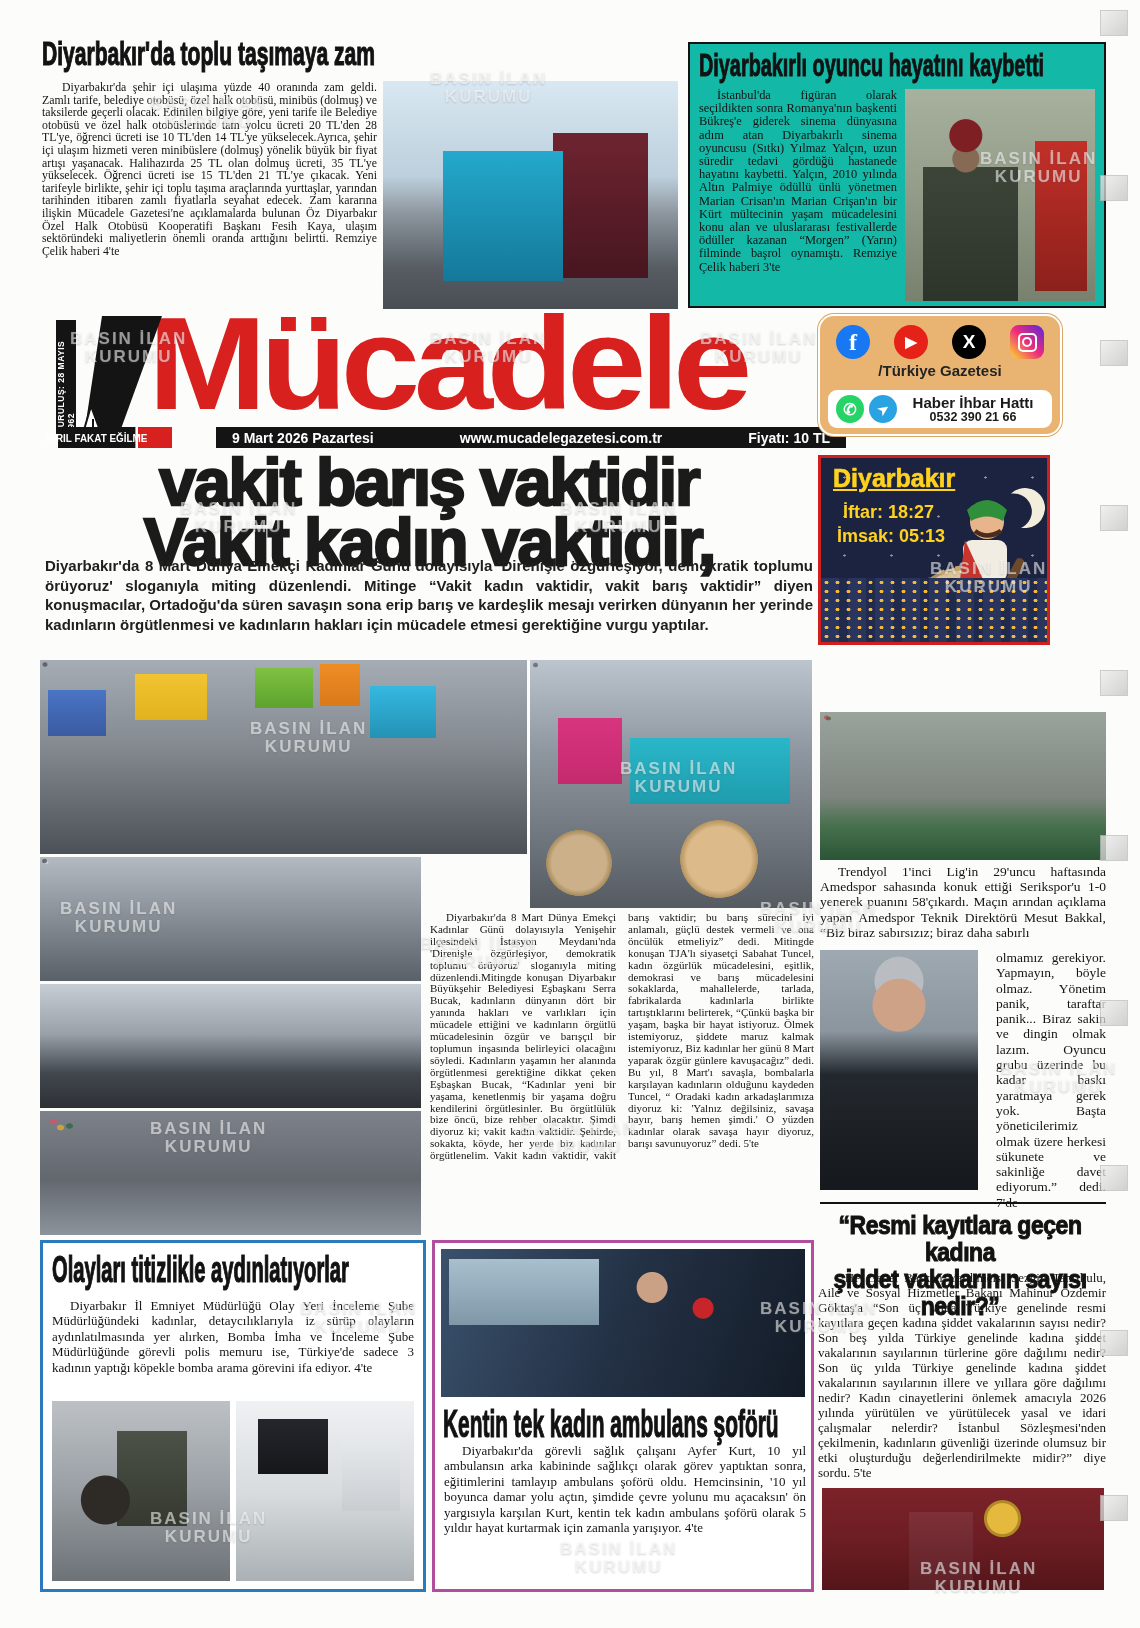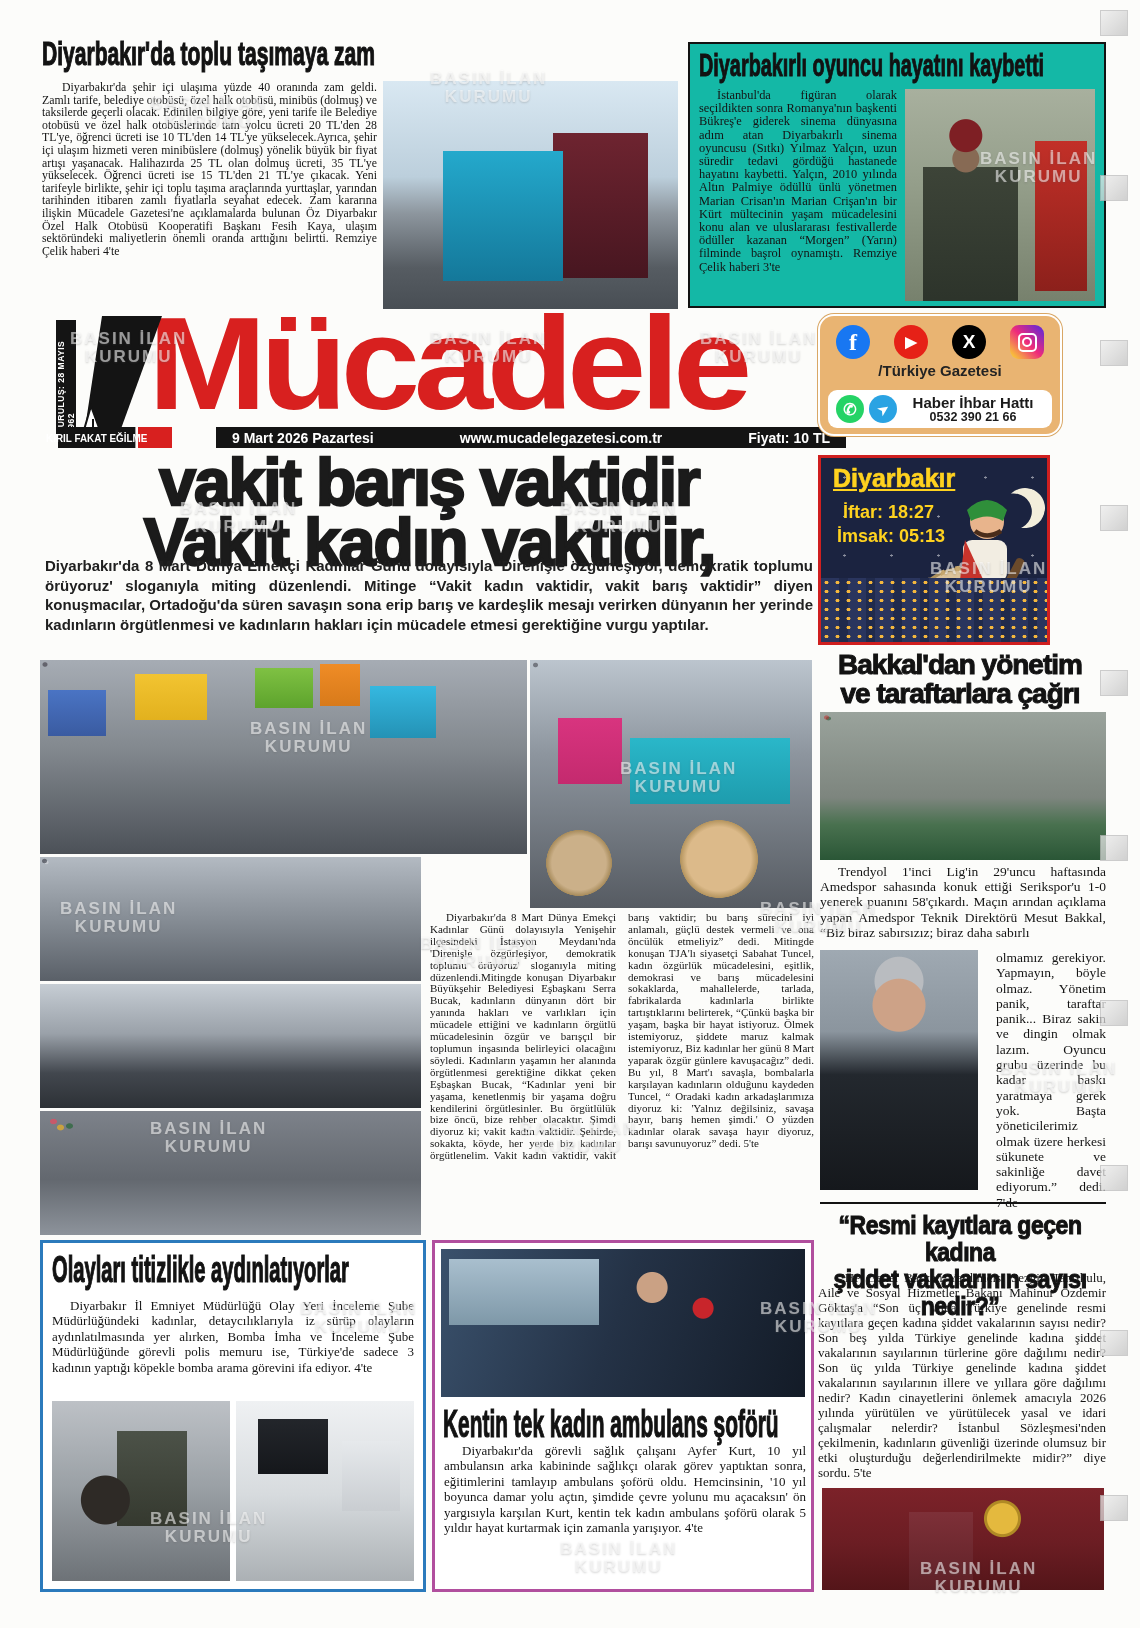--- a/index.html
+++ b/index.html
@@ -308,24 +308,20 @@
         <path d="M70 58 l22 48 l-28 0 z" fill="#c8332b"></path>
         <rect x="112" y="74" width="9" height="44" rx="4" fill="#6b4a2b" transform="rotate(28 116 96)"></rect>
       </svg>
     </div>
     <div class="ram-city"></div>
     <div class="ram-title">Diyarbakır</div>
     <div class="ram-iftar">İftar: 18:27</div>
     <div class="ram-imsak">İmsak: 05:13</div>
   </div>
 
-  <h2 class="abs hl bakkal-hl">
-    <div>Bakkal'dan yönetim</div>
-    <div>ve taraftarlara çağrı</div>
-  </h2>
   <div class="abs ph ph-stadium"></div>
   <p class="abs bakkal-p1">Trendyol 1'inci Lig'in 29'uncu haftasında Amedspor sahasında konuk ettiği Serikspor'u 1-0 yenerek puanını 58'çıkardı. Maçın arından açıklama yapan Amedspor Teknik Direktörü Mesut Bakkal, “Biz biraz sabırsızız; biraz daha sabırlı</p>
   <div class="abs bakkal-row">
     <div class="ph ph-coach"></div>
     <p class="bakkal-p2">olmamız gerekiyor. Yapmayın, böyle olmaz. Yönetim panik, taraftar panik... Biraz sakin ve dingin olmak lazım. Oyuncu grubu üzerinde bu kadar baskı yaratmaya gerek yok. Başta yöneticilerimiz olmak üzere herkesi sükunete ve sakinliğe davet ediyorum.” dedi. 7'de</p>
   </div>
   <div class="abs divider"></div>
 
   <h2 class="abs hl violence-hl">
     <div>“Resmi kayıtlara geçen kadına</div>

